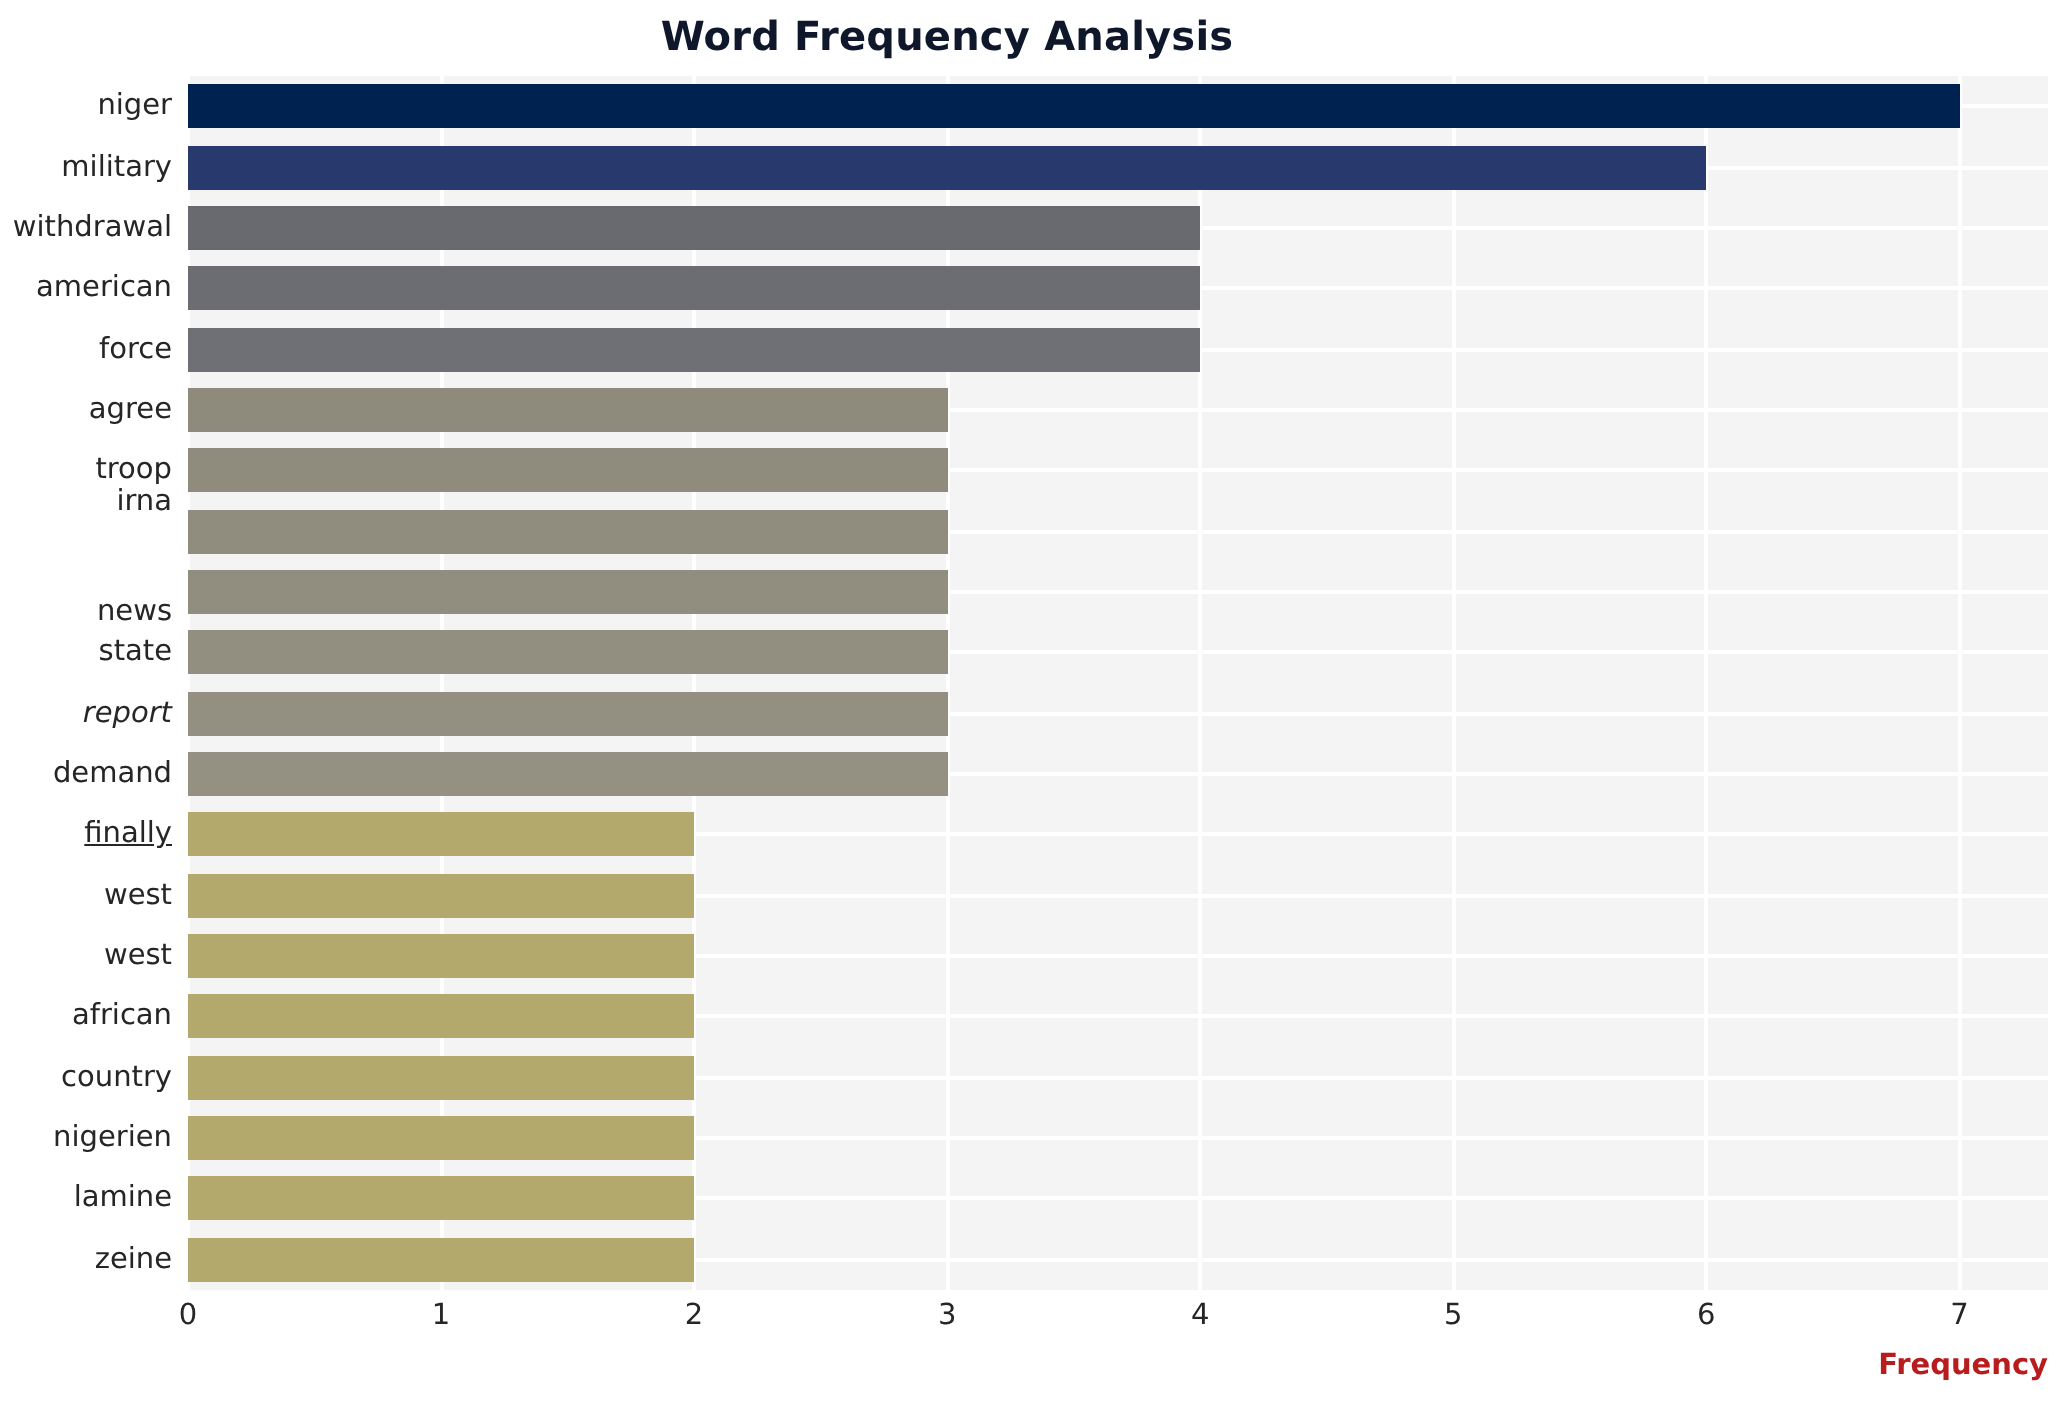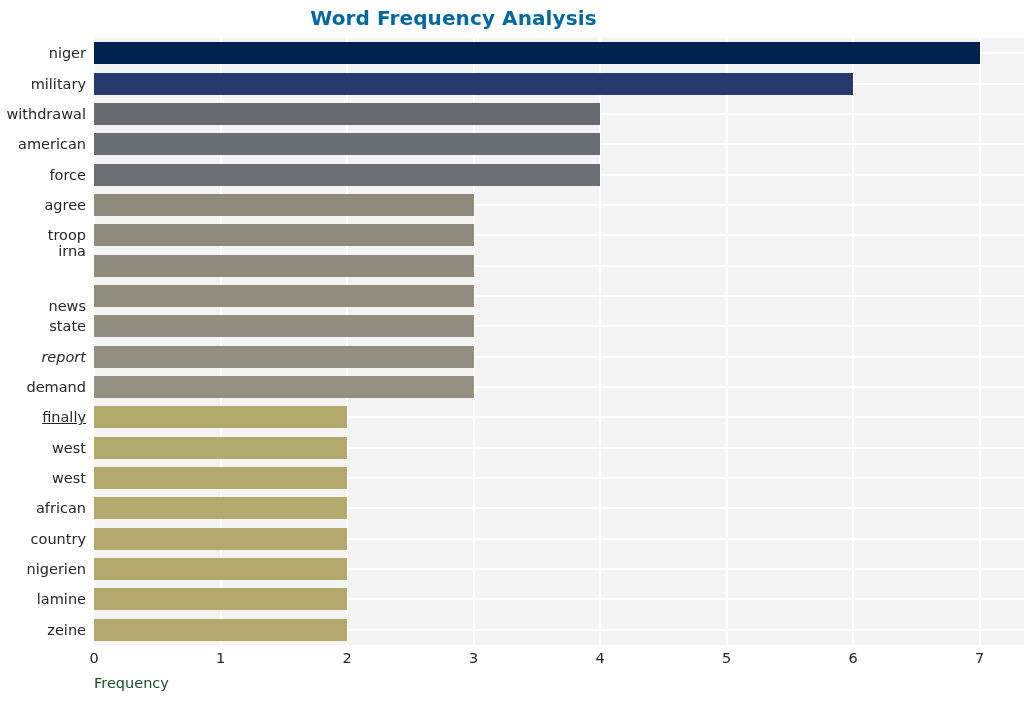--- a/index.html
+++ b/index.html
@@ -25,22 +25,23 @@
   }
 
   #chart-title {
     position: absolute;
     left: 0;
     top: 6px;
     width: 907px;
     text-align: center;
     font-size: 20px;
     font-weight: bold;
-    color: #0369a1;
+    color: #0f172a;
     letter-spacing: 0.1px;
+    padding-left: 20px;
   }
 
   
   #plot-area {
     position: absolute;
     left: 94px;
     top: 38px;
     width: 930px;
     height: 607px;
     background: #f4f4f5;
@@ -100,23 +101,24 @@
     text-align: center;
     font-size: 14.5px;
     color: #262626;
   }
 
   #xaxis-title {
     position: absolute;
     left: 94px;
     top: 675px;
     width: 930px;
-    text-align: left;
+    text-align: right;
     font-size: 14.5px;
-    color: #14532d;
+    color: #b91c1c;
+    font-weight: bold;
   }
 </style>
 </head>
 <body>
 
 <div id="figure">
 
   <div id="chart-title">Word Frequency Analysis</div>
 
   <div id="plot-area">

